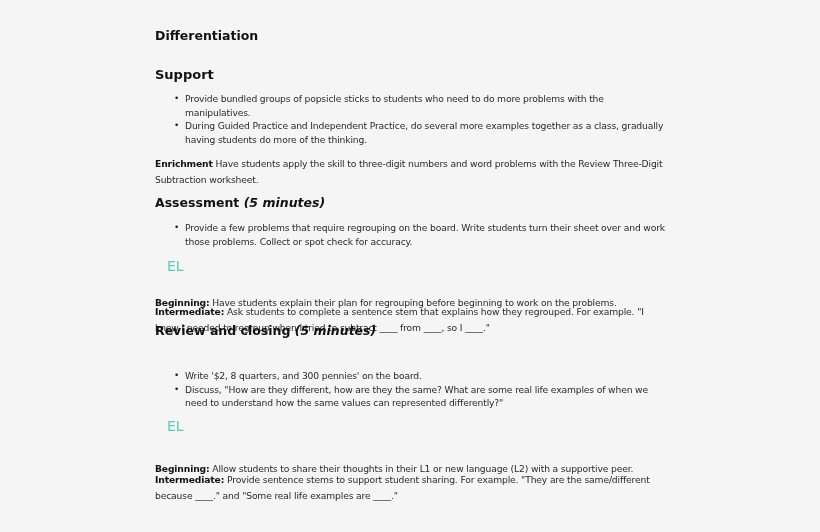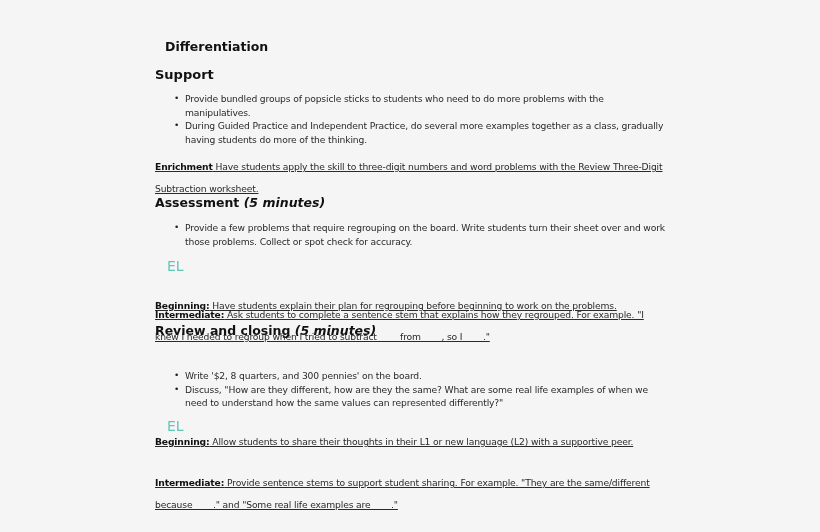--- a/index.html
+++ b/index.html
@@ -35,24 +35,23 @@
       left: 0;
       font-weight: bold;
       font-size: 13px;
       color: #111;
     }
     .p {
       position: absolute;
       left: 0;
       width: 510px;
       font-size: 9.2px;
-      line-height: 22px;
+      line-height: 16px;
       color: #2a2a2a;
       letter-spacing: -0.15px;
-      text-decoration: underline;
     }
     .p b { color: #111; }
     .ul {
       position: absolute;
       left: 30px;
       width: 480px;
       margin: 0;
       padding: 0;
       list-style: none;
     }
@@ -77,21 +76,21 @@
       font-size: 14px;
       font-weight: normal;
       color: #5fc7b8;
     }
   </style>
 </head>
 <body>
 
 <div class="doc">
 
-  <div class="h2" style="top:39px;margin-left:10px;">
+  <div class="h2" style="top:28px;">
     <span>Differentiation</span>
   </div>
 
   <div class="h4" style="top:67px;">Support</div>
 
   <ul class="ul" style="top:92px;">
     <li>
       <span class="bullet">•</span>
       <span>Provide bundled groups of popsicle sticks to students who need to do more problems with the manipulatives.</span>
     </li>
@@ -138,21 +137,21 @@
       <span>Write '$2, 8 quarters, and 300 pennies' on the board.</span>
     </li>
     <li>
       <span class="bullet">•</span>
       <span>Discuss, "How are they different, how are they the same? What are some real life examples of when we need to understand how the same values can represented differently?"</span>
     </li>
   </ul>
 
   <div class="el" style="top:418px;">EL</div>
 
-  <div class="p" style="top:431px;">
+  <div class="p" style="top:461px;">
     <b>Beginning:</b><span> Allow students to share their thoughts in their L1 or new language (L2) with a supportive peer.</span>
   </div>
 
   <div class="p" style="top:472px;">
     <b>Intermediate:</b><span> Provide sentence stems to support student sharing. For example. "They are the same/different because ____." and "Some real life examples are ____."</span>
   </div>
 
 </div>
 
 </body></html>

